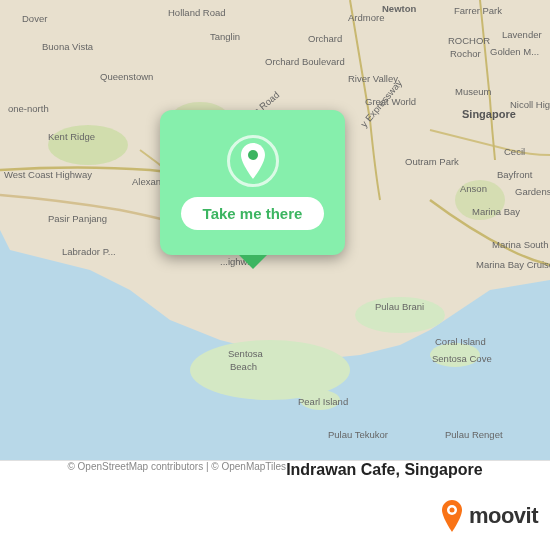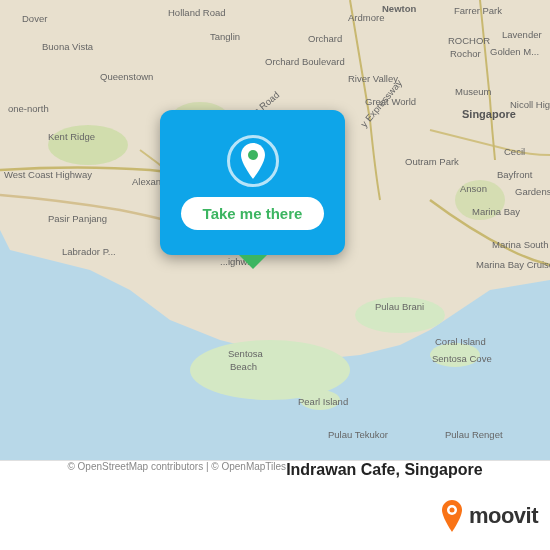--- a/index.html
+++ b/index.html
@@ -27,21 +27,21 @@
       width: 100%; height: 100%;
     }
 
     
     #popup-card {
       position: absolute;
       top: 110px;
       left: 160px;
       width: 185px;
       height: 145px;
-      background: #0ea5e9;
+      background: #86efac;
       border-radius: 12px;
       display: flex;
       flex-direction: column;
       align-items: center;
       justify-content: center;
       gap: 10px;
       box-shadow: 0 4px 14px rgba(0,0,0,0.35);
     }
 
     #popup-card::after {

